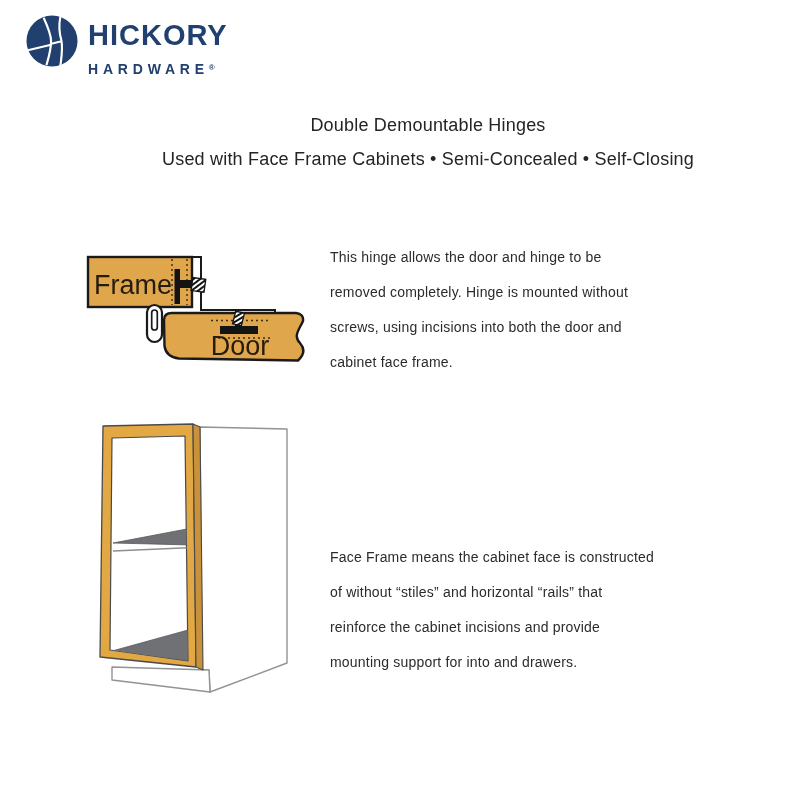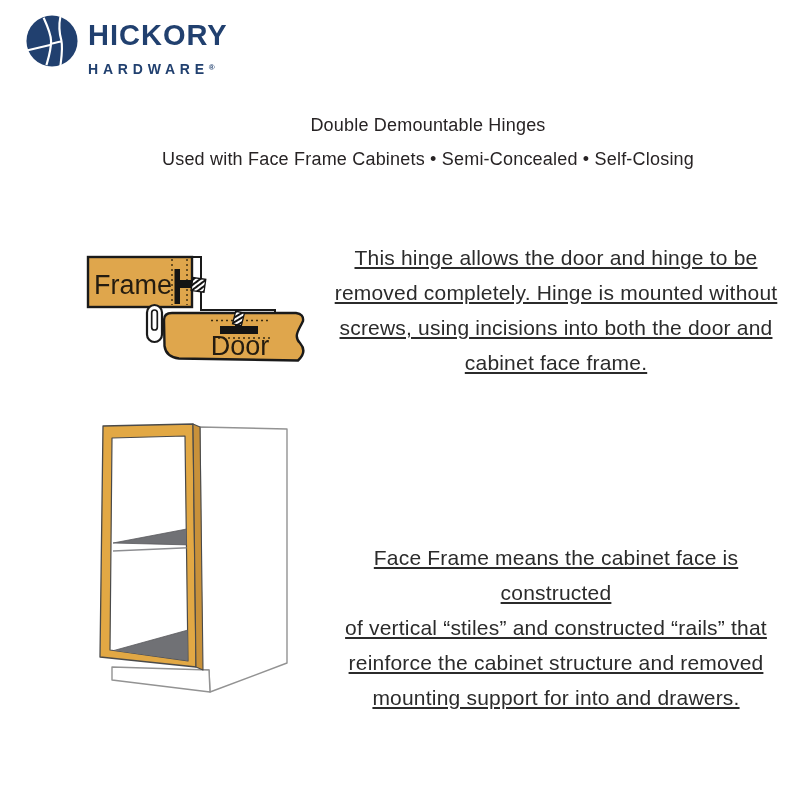--- a/index.html
+++ b/index.html
@@ -17,22 +17,22 @@
     position:absolute;top:19px;right:28px;font-size:37px;font-weight:bold;
     color:#0f0f0f;letter-spacing:1px;
   }
   
   .title-block{position:absolute;left:0;top:108px;width:800px;text-align:center;
     font-size:18px;line-height:34px;color:#272324;letter-spacing:.2px;padding-left:28px;}
   
   .hinge-figure{position:absolute;left:72px;top:236px;width:250px;height:148px;}
   .cabinet-figure{position:absolute;left:88px;top:400px;width:215px;height:300px;}
   
-  .para{position:absolute;width:452px;text-align:center;font-size:21px;
-    line-height:35px;color:#2b2b2b;letter-spacing:.2px;text-decoration:underline;}
+  .para{position:absolute;width:452px;text-align:left;font-size:14px;
+    line-height:35px;color:#2b2b2b;letter-spacing:.2px;}
   .para-1{left:330px;top:240px;}
   .para-2{left:330px;top:492px;margin-top:48px;}
   svg text{font-family:"Liberation Sans","DejaVu Sans",sans-serif;}
 </style>
 </head>
 <body>
 
 <div class="canvas">
 
   <svg class="logo-mark" viewBox="0 0 56 56" aria-hidden="true">
@@ -119,18 +119,18 @@
     <polygon points="24,38 97,36 100,261 22,250" fill="#ffffff" stroke="#4a4a4a" stroke-width="1.2" stroke-linejoin="round"></polygon>
     <g clip-path="url(#openClip)">
       <polygon points="25,143 104,128 104,145" fill="#707175" stroke="#5a5b5e" stroke-width="0.8"></polygon>
       <line x1="25" y1="151" x2="104" y2="147.5" stroke="#8d8e91" stroke-width="1.6"></line>
       <polygon points="24,251 100,230 100,261" fill="#707175" stroke="#5a5b5e" stroke-width="0.8"></polygon>
     </g>
   </svg>
 
   <div class="para para-2">
     <div>Face Frame means the cabinet face is constructed</div>
-    <div>of vertical “stiles” and constructed “rails” that</div>
-    <div>reinforce the cabinet structure and removed</div>
+    <div>of without “stiles” and horizontal “rails” that</div>
+    <div>reinforce the cabinet incisions and provide</div>
     <div>mounting support for into and drawers.</div>
   </div>
 
 </div>
 
 </body></html>

